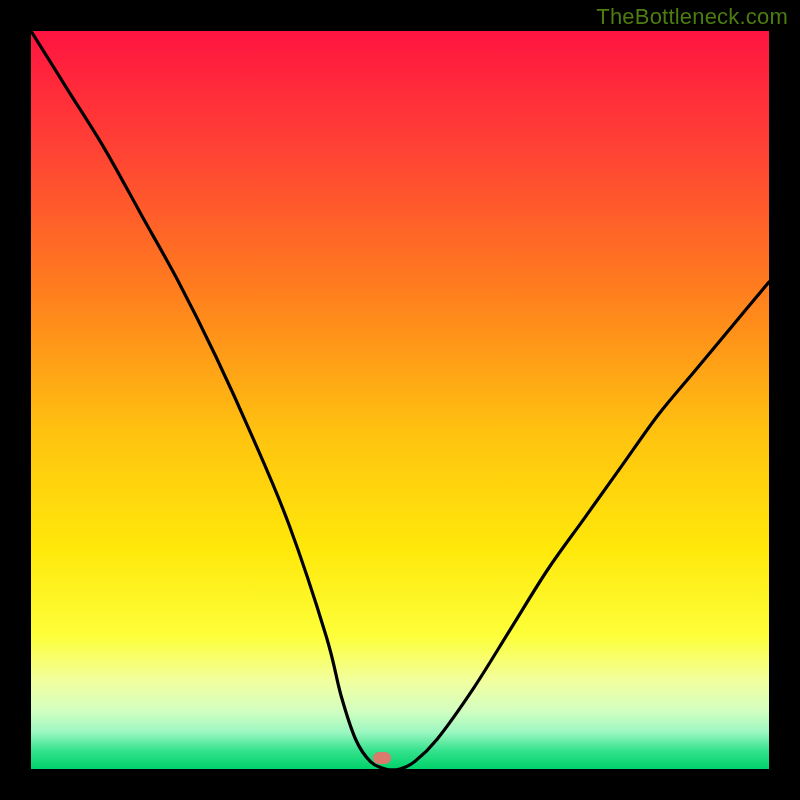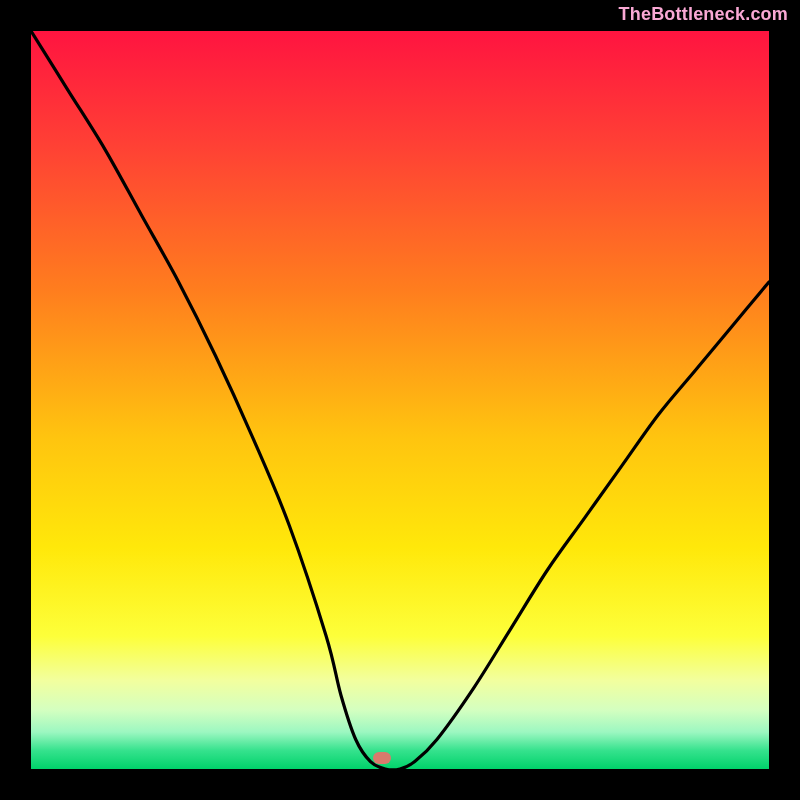--- a/index.html
+++ b/index.html
@@ -14,23 +14,23 @@
   .frame {
     position: relative;
     width: 800px;
     height: 800px;
     background: #000;
   }
   .watermark {
     position: absolute;
     top: 4px;
     right: 12px;
-    color: #f9a8d4;
-    font-size: 18px;
-    font-weight: 700;
+    color: #4d7c0f;
+    font-size: 22px;
+    font-weight: 400;
     letter-spacing: 0.2px;
     z-index: 50;
   }
   .plot-area {
     position: absolute;
     left: 31px;
     top: 31px;
     width: 738px;
     height: 738px;
     overflow: hidden;

